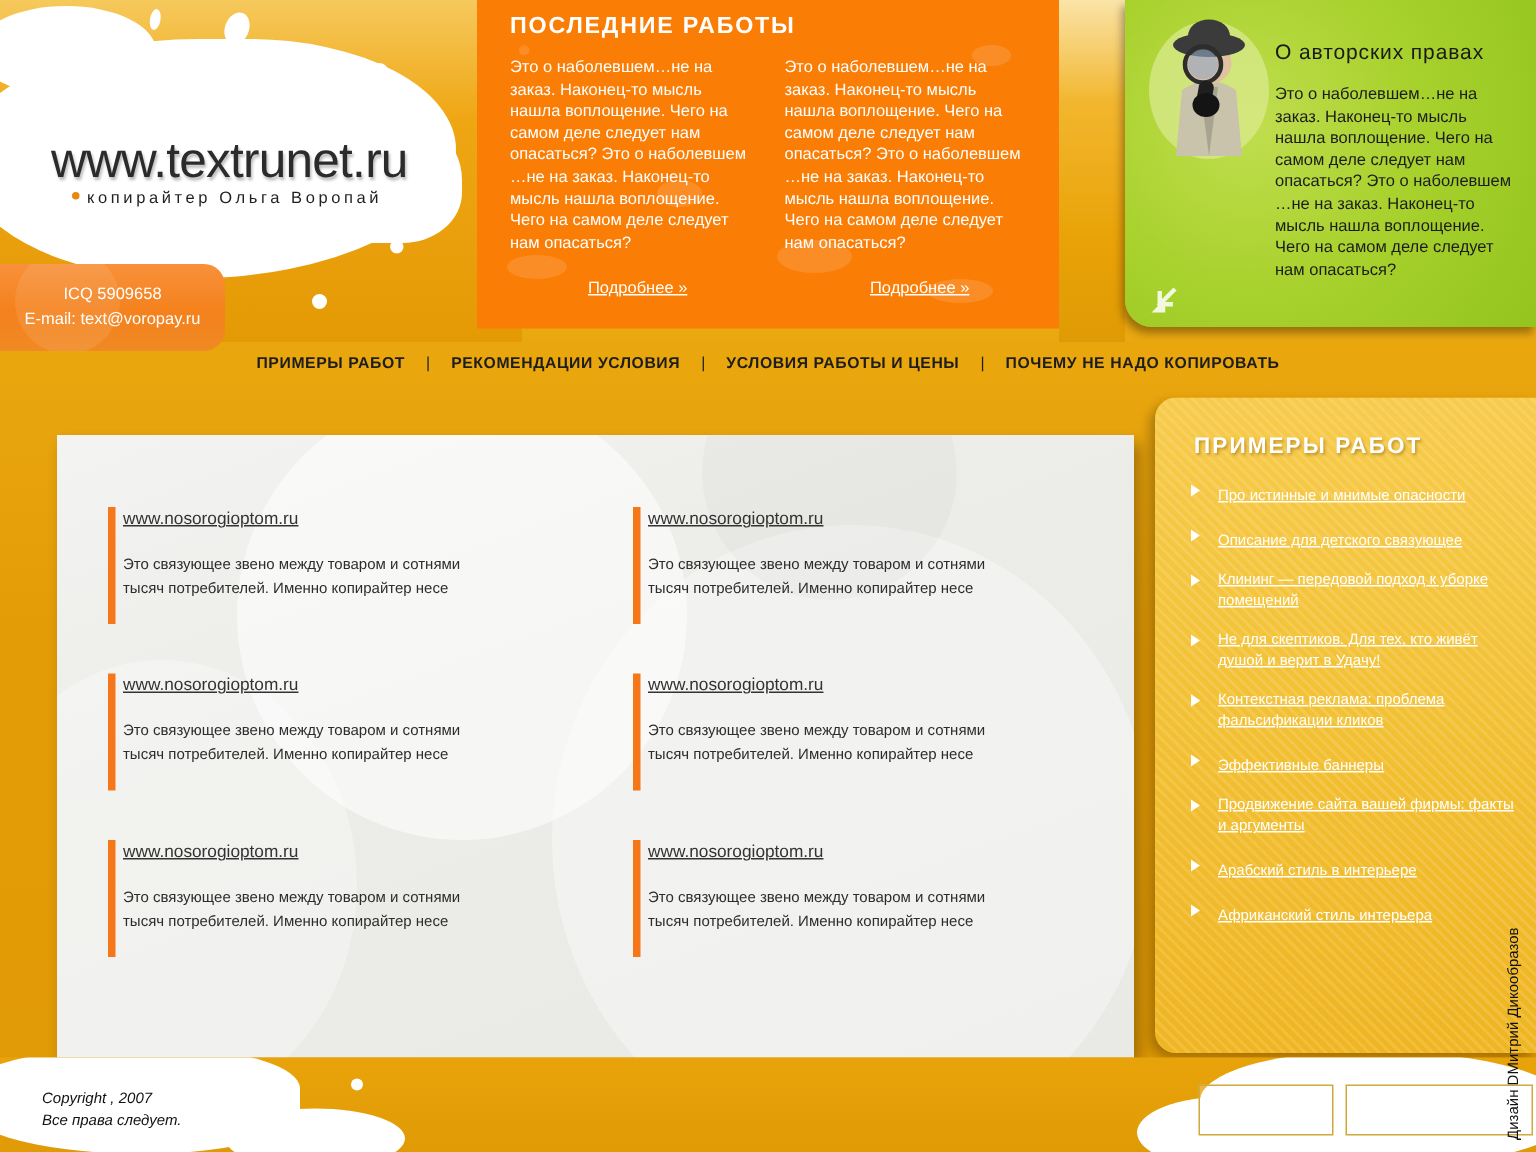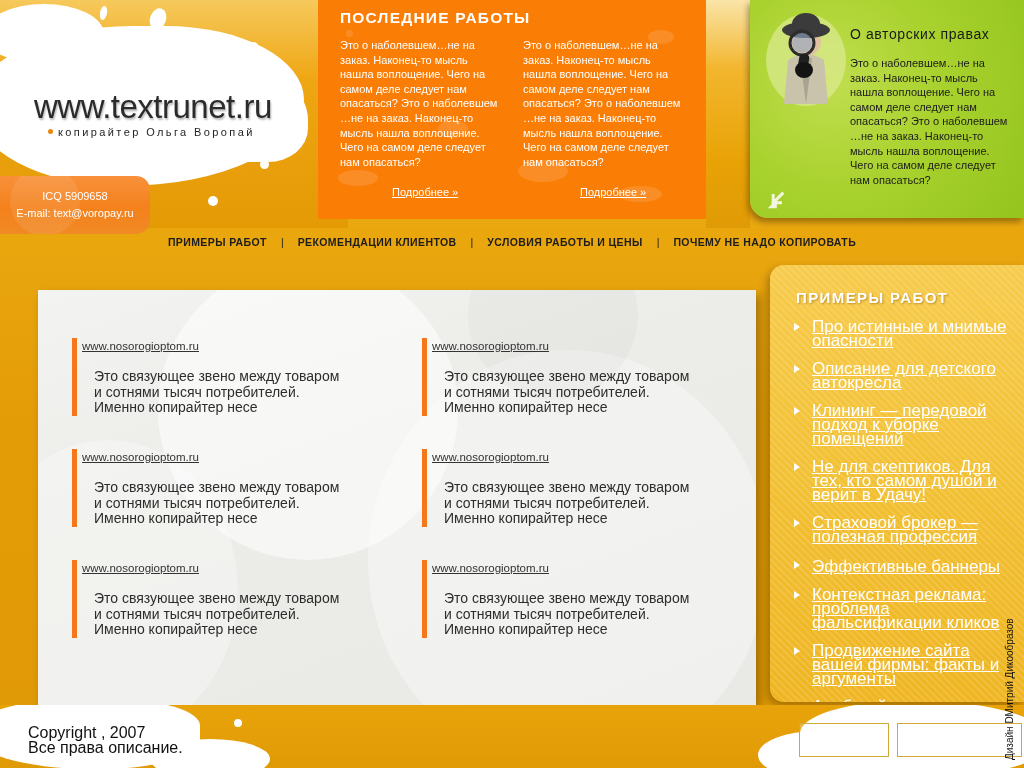--- a/index.html
+++ b/index.html
@@ -121,55 +121,55 @@
          border-radius:0 16px 16px 0; z-index:9;
          box-shadow: 3px 4px 7px rgba(0,0,0,0.40);
          display:flex; align-items:center; }
   .tab h1 { margin-left:30px; font-size:18px; font-weight:bold; color:#fff;
             letter-spacing:2.2px; text-shadow:1px 2px 3px rgba(110,70,0,0.55); }
 
   .grid { position:absolute; left:0; top:46px; width:718px; }
   .item { position:absolute; width:330px; padding-left:22px; }
   .item .bar { position:absolute; left:12px; top:2px; width:5px; height:78px; background:#F6761A; }
   .item a.link { font-size:11.5px; color:#333; text-decoration:underline; }
-  .item p { margin-top:15px; font-size:14px; line-height:15.5px; color:#2d2d2d; width:250px;margin-left:12px; }
+  .item p { margin-top:15px; font-size:10px; line-height:15.5px; color:#2d2d2d; width:250px; }
   .item.c2 p { width:250px; }
 
   
   #side { position:absolute; left:770px; top:265px; width:254px; height:437px;
           background:
             repeating-linear-gradient(45deg, rgba(255,255,255,0.12) 0px, rgba(255,255,255,0.12) 2px, rgba(0,0,0,0) 2px, rgba(0,0,0,0) 5px),
             linear-gradient(180deg,#F7CB4C 0%, #F2C033 50%, #EFB522 100%);
           border-radius:14px 0 0 14px;
           box-shadow: -3px 4px 8px rgba(0,0,0,0.28);
           overflow:hidden; }
   #side h3 { margin:24px 0 0 26px; font-size:15px; font-weight:bold; color:#fff;
              letter-spacing:1.4px; text-shadow:1px 1px 2px rgba(140,90,0,0.5); }
   #side ul { list-style:none; margin:14px 0 0 22px; }
   #side li { position:relative; padding-left:20px; margin-bottom:12px; }
   #side li .tri { position:absolute; left:2px; top:3px; width:0; height:0;
                   border-left:6px solid #fff; border-top:4px solid transparent;
                   border-bottom:4px solid transparent; }
-  #side li a { font-size:17px; line-height:14px; color:#fff; text-decoration:underline;
+  #side li a { font-size:10px; line-height:14px; color:#fff; text-decoration:underline;
                display:inline-block; max-width:205px; }
 
   
   #footer { position:absolute; left:0; top:705px; width:1024px; height:63px;
             background:linear-gradient(180deg,#E9A30A 0%, #E09A05 100%); overflow:hidden; }
   .f-splash { position:absolute; background:#fff; }
   .fs1 { left:-30px; top:-6px; width:230px; height:70px; border-radius:50% 40% 45% 55%; }
   .fs2 { left:150px; top:34px; width:120px; height:40px; border-radius:50%; }
   .fs3 { left:800px; top:-4px; width:250px; height:76px; border-radius:45% 55% 50% 50%; }
   .fs4 { left:758px; top:26px; width:120px; height:48px; border-radius:50%; }
   .f-dot{ position:absolute; background:#fff; border-radius:50%; }
   .fd1{ left:234px; top:14px; width:8px; height:8px; }
   .fd2{ left:190px; top:56px; width:7px; height:7px; }
   .fd3{ left:900px; top:10px; width:9px; height:9px; }
-  .copy { position:absolute; left:28px; top:20px; font-size:16px; line-height:15px;
-          color:#111; z-index:5; }
+  .copy { position:absolute; left:28px; top:20px; font-size:10px; line-height:15px;
+          color:#111; z-index:5;font-style:italic; }
   .fbox { position:absolute; top:723px; height:34px; border:1px solid #cfa93a;
           background:rgba(255,255,255,0.22); z-index:6; }
   .fb1 { left:799px; width:90px; }
   .fb2 { left:897px; width:125px; }
 
   .vdesign { position:absolute; left:1004px; top:600px; width:20px;
              font-size:10px; color:#111; white-space:nowrap;
              transform-origin: left top; transform: rotate(-90deg) translate(-160px, 0);
              z-index:10; }
 </style>
@@ -239,21 +239,21 @@
       <svg class="arrow-dl" viewBox="0 0 24 24">
         <path d="M20 4 L10 14 M10 14 L10 6 M10 14 L18 14" stroke="#f2f7e0" stroke-width="3.2" fill="none" stroke-linecap="square"></path>
         <path d="M4 20 L14 10 L14 20 Z" fill="#f2f7e0"></path>
       </svg>
     </div>
   </div>
 
   <div id="nav">
     <a href="#">ПРИМЕРЫ РАБОТ</a>
     <span class="sep">|</span>
-    <a href="#">РЕКОМЕНДАЦИИ КЛИЕНТОВ</a>
+    <a href="#">РЕКОМЕНДАЦИИ УСЛОВИЯ</a>
     <span class="sep">|</span>
     <a href="#">УСЛОВИЯ РАБОТЫ И ЦЕНЫ</a>
     <span class="sep">|</span>
     <a href="#">ПОЧЕМУ НЕ НАДО КОПИРОВАТЬ</a>
   </div>
 
   <div id="main">
     <div class="swirl s1"></div>
     <div class="swirl s2"></div>
     <div class="swirl s3"></div>
@@ -291,43 +291,43 @@
         <p>Это связующее звено между товаром и сотнями тысяч потребителей. Именно копирайтер несе</p>
       </div>
     </div>
   </div>
 
 
   <div id="side">
     <h3>ПРИМЕРЫ РАБОТ</h3>
     <ul>
       <li><span class="tri"></span><a href="#">Про истинные и мнимые опасности</a></li>
-      <li><span class="tri"></span><a href="#">Описание для детского автокресла</a></li>
+      <li><span class="tri"></span><a href="#">Описание для детского связующее</a></li>
       <li><span class="tri"></span><a href="#">Клининг — передовой подход к уборке помещений</a></li>
-      <li><span class="tri"></span><a href="#">Не для скептиков. Для тех, кто самом душой и верит в Удачу!</a></li>
-      <li><span class="tri"></span><a href="#">Страховой брокер — полезная профессия</a></li>
+      <li><span class="tri"></span><a href="#">Не для скептиков. Для тех, кто живёт душой и верит в Удачу!</a></li>
+      <li><span class="tri"></span></li>
+      <li><span class="tri"></span><a href="#">Контекстная реклама: проблема фальсификации кликов</a></li>
       <li><span class="tri"></span><a href="#">Эффективные баннеры</a></li>
-      <li><span class="tri"></span><a href="#">Контекстная реклама: проблема фальсификации кликов</a></li>
       <li><span class="tri"></span><a href="#">Продвижение сайта вашей фирмы: факты и аргументы</a></li>
       <li><span class="tri"></span><a href="#">Арабский стиль в интерьере</a></li>
       <li><span class="tri"></span><a href="#">Африканский стиль интерьера</a></li>
 
     </ul>
   </div>
 
   <div id="footer">
     <div class="f-splash fs1"></div>
     <div class="f-splash fs2"></div>
     <div class="f-splash fs3"></div>
     <div class="f-splash fs4"></div>
     <div class="f-dot fd1"></div>
     <div class="f-dot fd2"></div>
     <div class="f-dot fd3"></div>
     <div class="copy">
       <div>Copyright , 2007</div>
-      <div>Все права описание.</div>
+      <div>Все права следует.</div>
     </div>
   </div>
   <div class="fbox fb1"></div>
   <div class="fbox fb2"></div>
 
   <div class="vdesign">Дизайн DМитрий Дикообразов</div>
 </div>
 
 </body></html>

